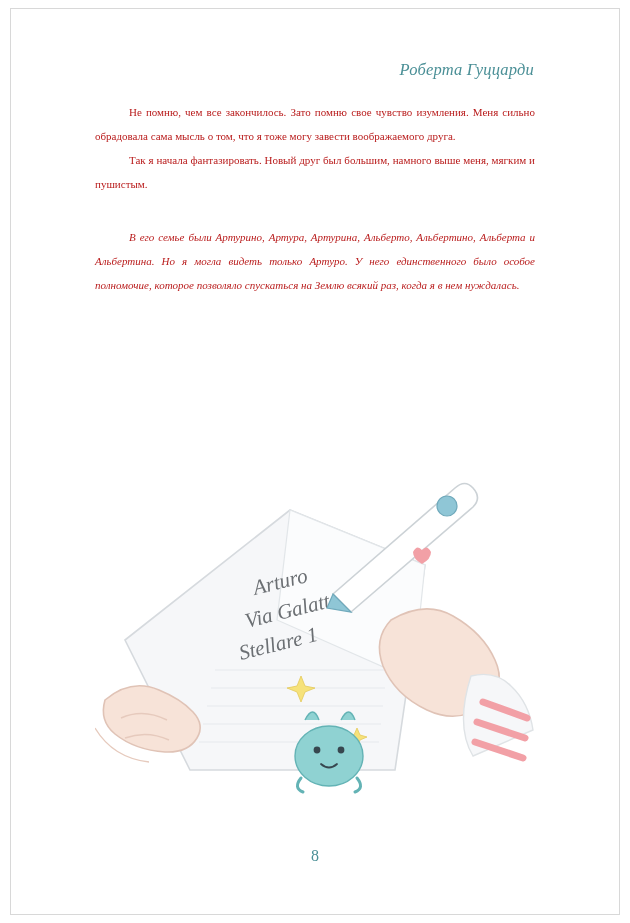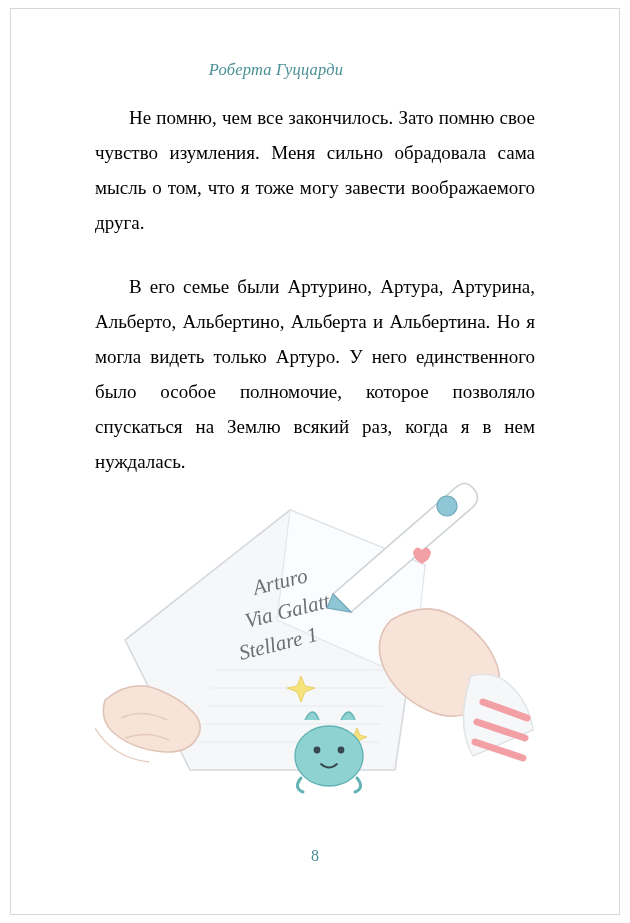--- a/index.html
+++ b/index.html
@@ -26,46 +26,47 @@
     top: 8px;
     width: 610px;
     height: 907px;
     border: 1px solid #d8d8d8;
     box-sizing: border-box;
     pointer-events: none;
   }
   .running-head {
     position: absolute;
     top: 60px;
-    left: 9px;
+    left: 0;
     width: 534px;
-    text-align: center;
+    text-align: right;
     font-family: "Liberation Serif", serif;
     font-style: italic;
     font-size: 16.5px;
     color: #4a8f96;
     letter-spacing: 0.2px;
   }
   .body-text {
     position: absolute;
     left: 95px;
     top: 100px;
     width: 440px;
-    font-size: 19px;
-    line-height: 35px;
-    color: #000000;
+    font-size: 11px;
+    line-height: 24px;
+    color: #b91c1c;
     text-align: justify;
     text-justify: inter-word;
   }
   .body-text p {
     margin: 0;
     text-indent: 34px;
   }
   .body-text p.gap {
     margin-top: 29px;
+    font-style: italic;
   }
   .illustration {
     position: absolute;
     left: 95px;
     top: 470px;
     width: 440px;
     height: 340px;
   }
   .page-number {
     position: absolute;
@@ -81,20 +82,21 @@
 <body>
 
 <div class="page">
 
   <div class="page-frame"></div>
 
   <div class="running-head">Роберта Гуццарди</div>
 
   <div class="body-text">
     <p>Не помню, чем все закончилось. Зато помню свое чувство изумления. Меня сильно обрадовала сама мысль о том, что я тоже могу завести воображаемого друга.</p>
+    <p>Так я начала фантазировать. Новый друг был большим, намного выше меня, мягким и пушистым.</p>
     <p class="gap">В его семье были Артурино, Артура, Артурина, Альберто, Альбертино, Альберта и Альбертина. Но я могла видеть только Артуро. У него единственного было особое полномочие, которое позволяло спускаться на Землю всякий раз, когда я в нем нуждалась.</p>
   </div>
 
   <div class="illustration">
     <svg viewBox="0 0 440 340" width="440" height="340" xmlns="http://www.w3.org/2000/svg">
 
       <g>
         <path d="M30 170 L195 40 L330 95 L300 300 L95 300 Z" fill="#f6f7f9" stroke="#d6dade" stroke-width="1.6"></path>
         <path d="M195 40 L330 95 L318 210 L182 150 Z" fill="#fbfcfd" stroke="#e2e6e9" stroke-width="1.2"></path>
 

